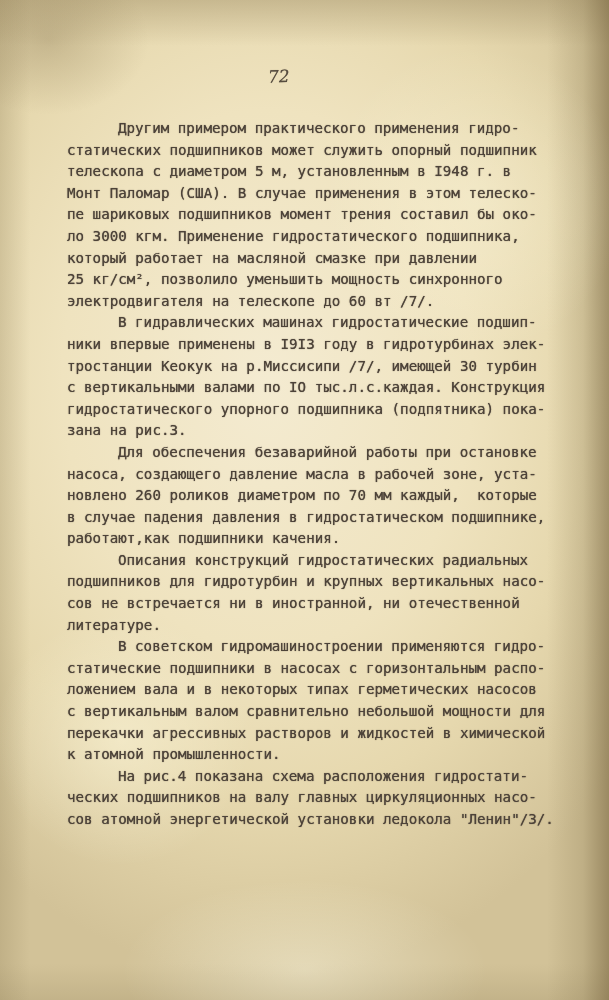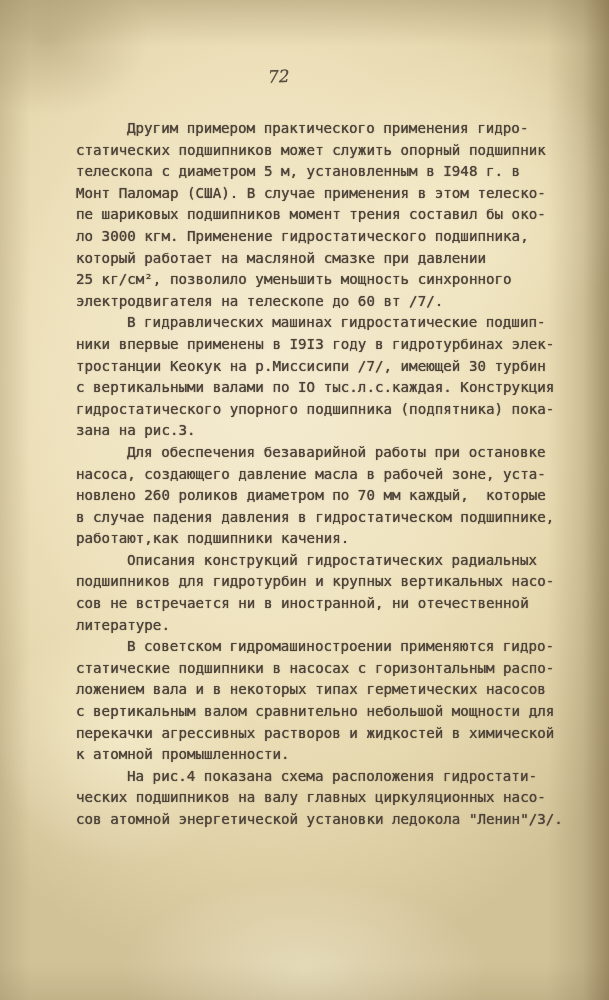--- a/index.html
+++ b/index.html
@@ -52,21 +52,20 @@
     width: 495px;
     font-family: "DejaVu Sans Mono", monospace;
     font-size: 14.2px;
     line-height: 21.6px;
     color: #4d4339;
     text-shadow: 0 0 0.7px rgba(77,67,57,0.85), 0 0 1.4px rgba(77,67,57,0.25);
     white-space: pre;
   }
   .text-block .line {
     height: 21.6px;
-    margin-left: 9px;
   }
   .text-block .line.indent {
     padding-left: 51px;
   }
 </style>
 </head>
 <body>
 
 <div class="scan">
   <div class="page-number">72</div>

